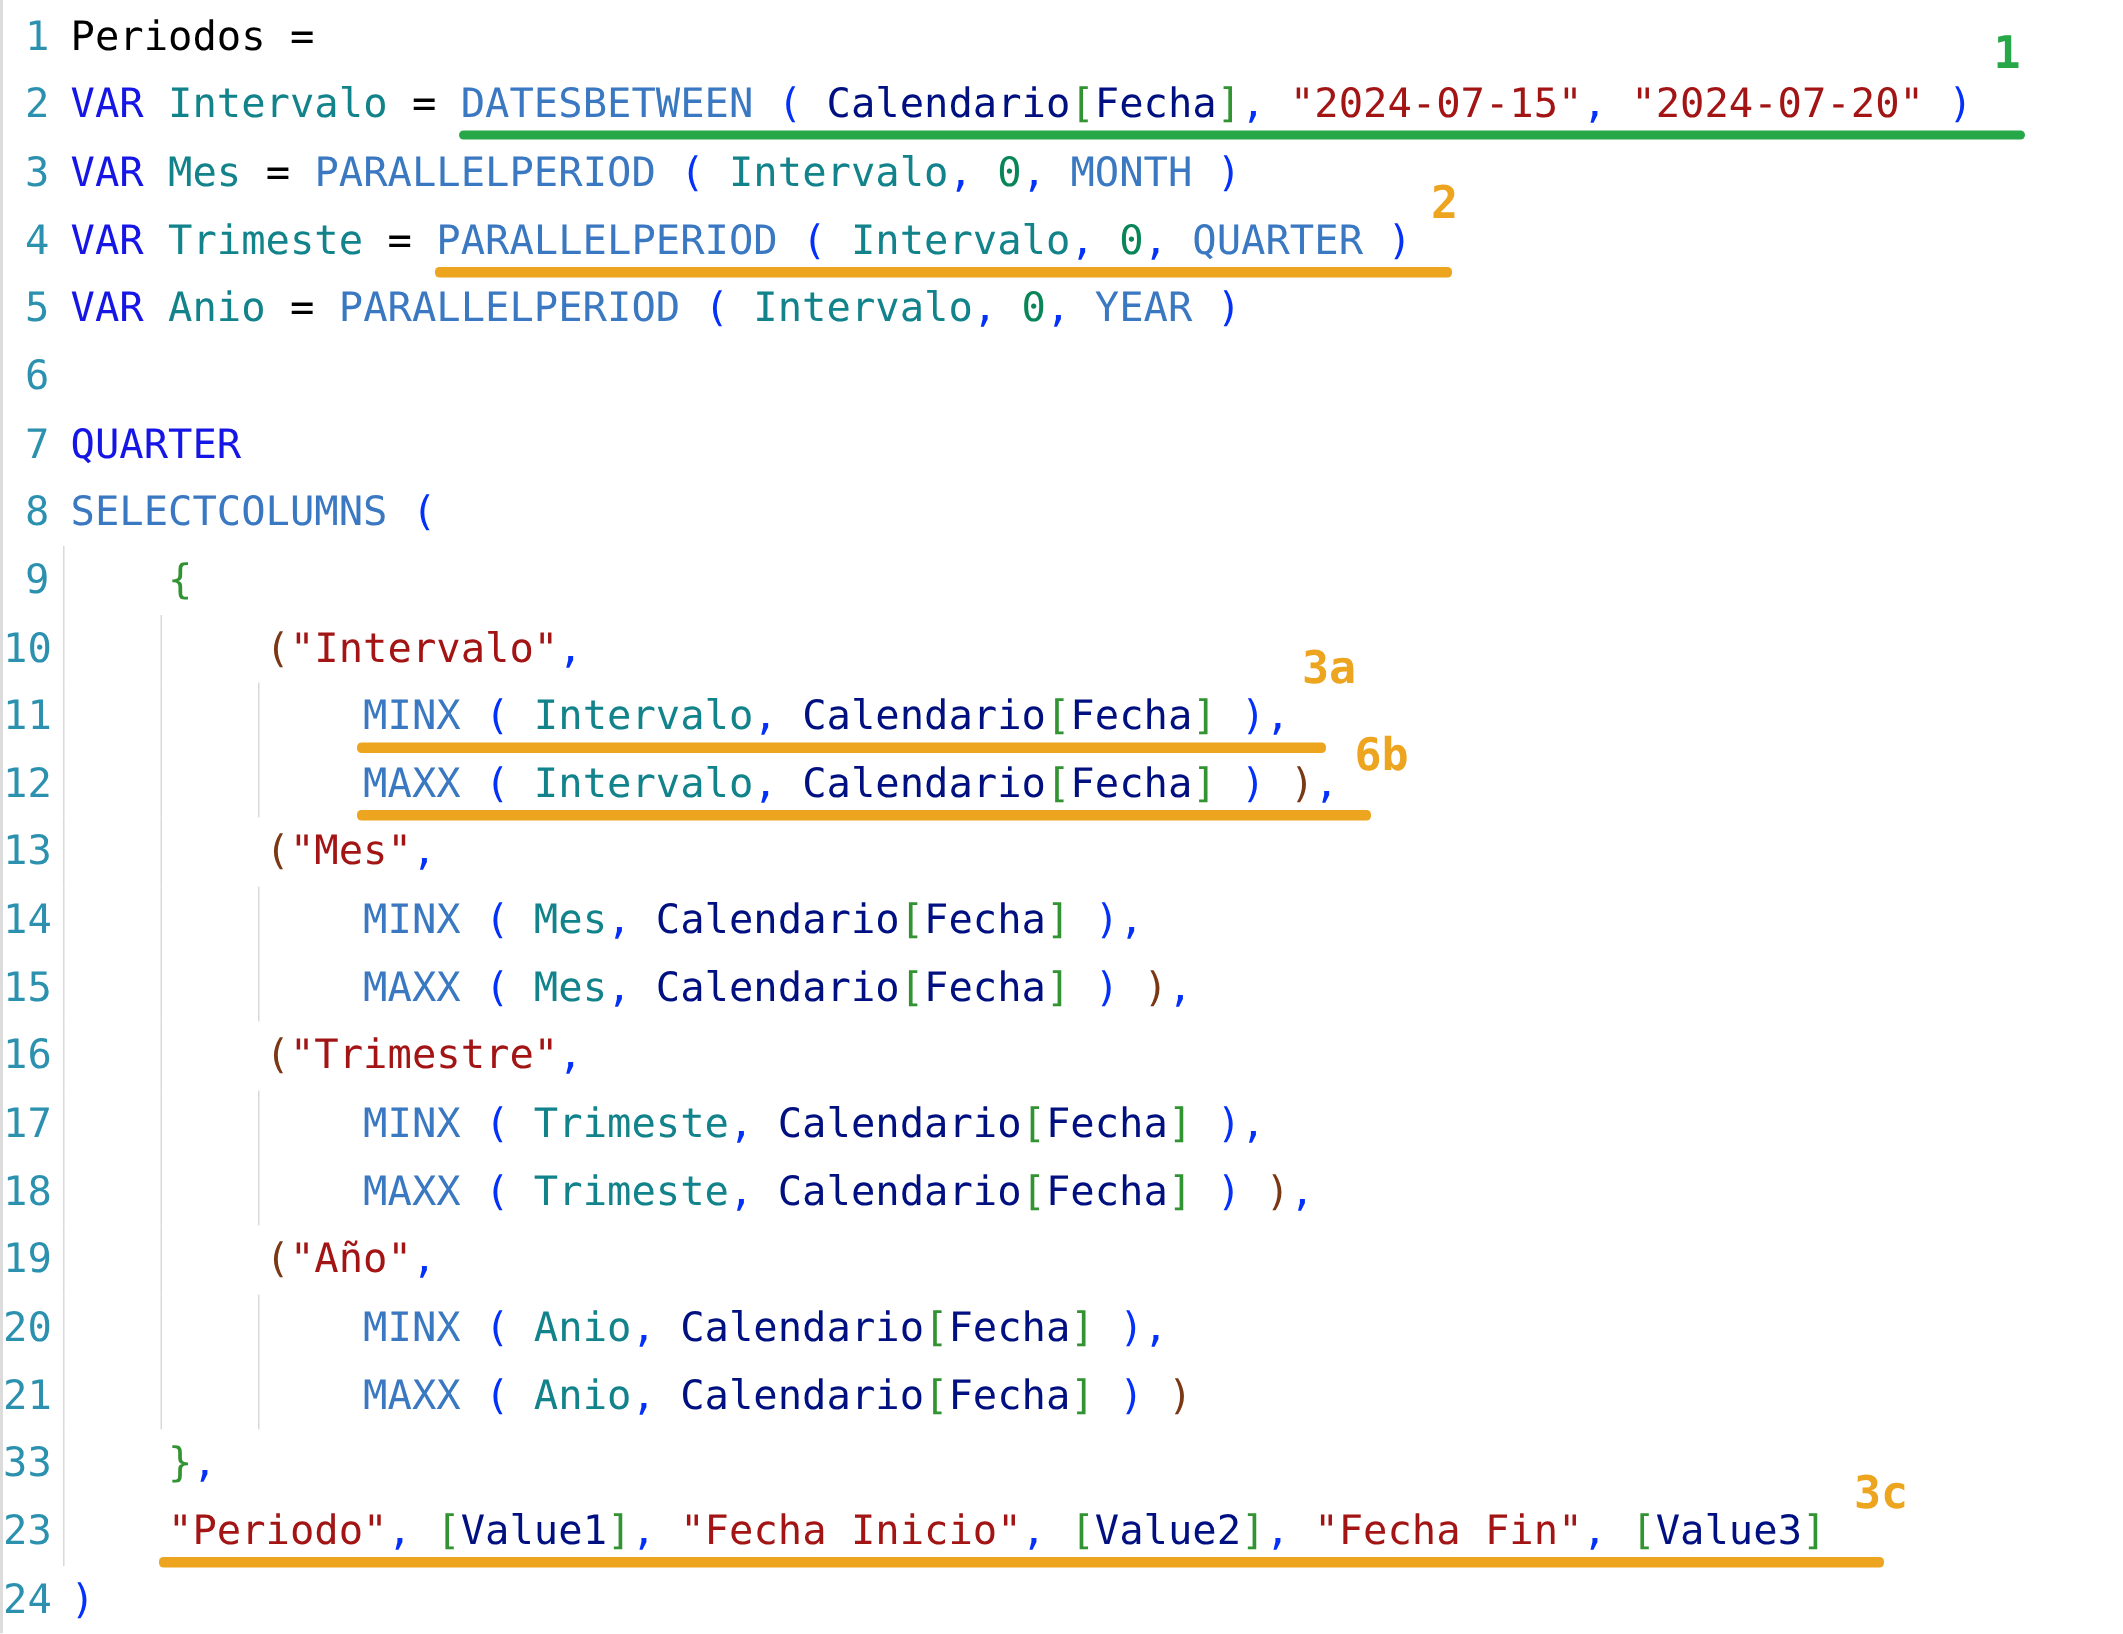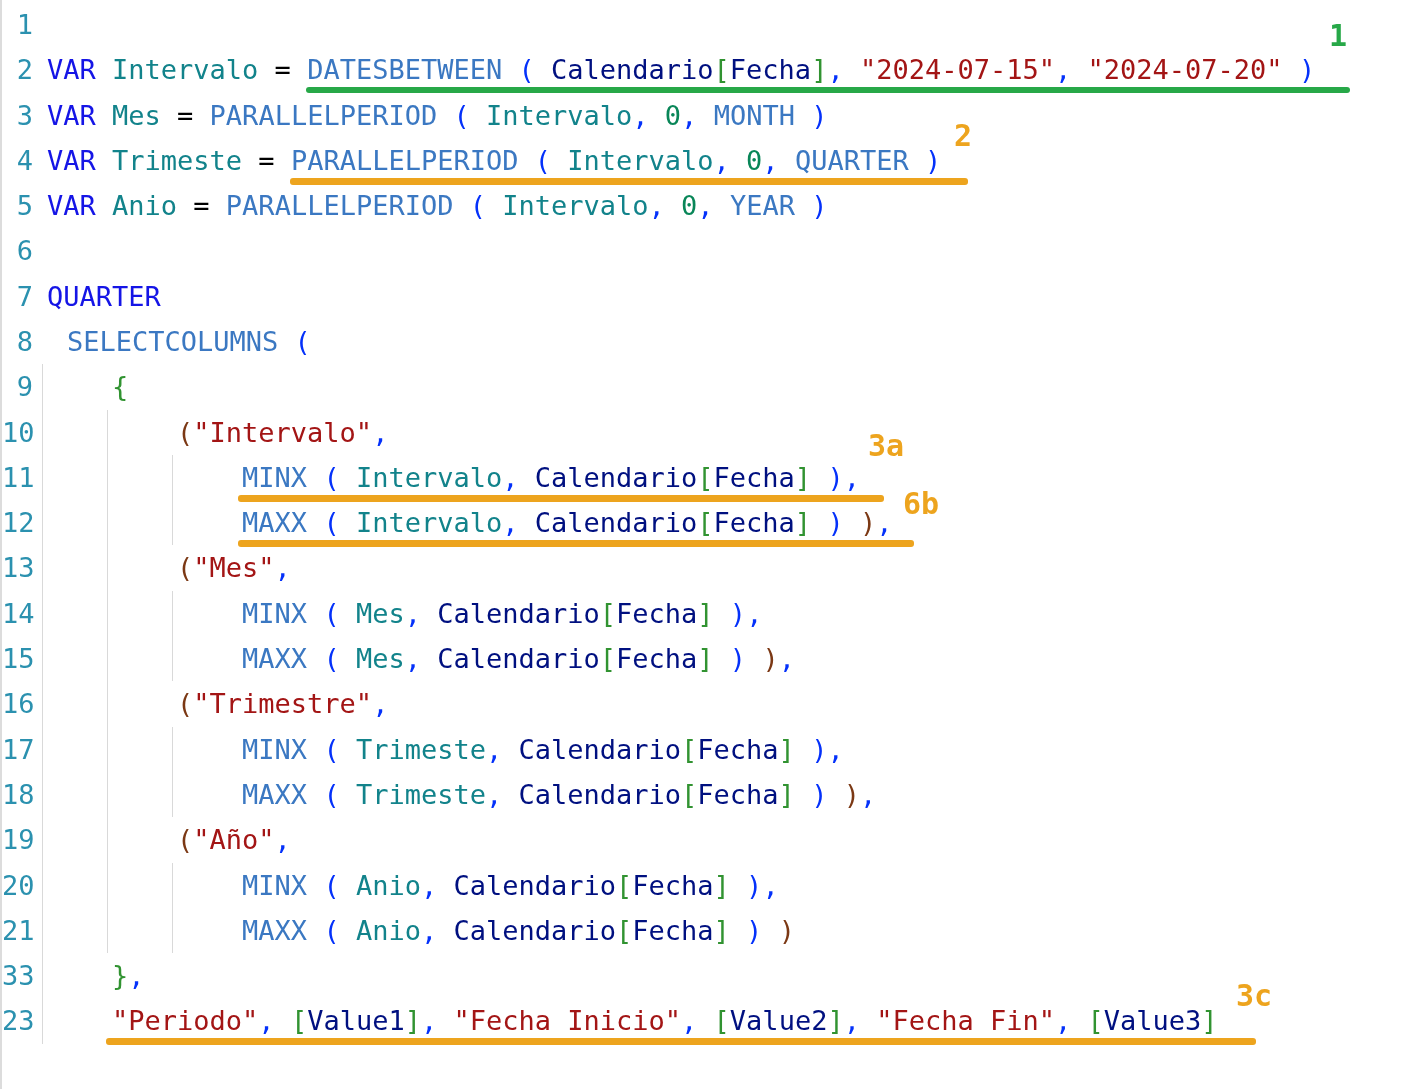--- a/index.html
+++ b/index.html
@@ -27,43 +27,44 @@
   .anno-label{
     position:absolute;
     font-family:"DejaVu Sans Mono","Liberation Mono",monospace;
     font-weight:bold;font-size:30px;line-height:1;
   }
 </style>
 </head>
 <body>
 
 <div id="editor">
-    <div class="line" style="top: 2px;"><span class="ln" style="color: rgb(43, 145, 175);">1</span></div>
+    <div class="line" style="top: 2px;"><span class="ln" style="color: rgb(43, 145, 175);">1</span><span class="code"><span style="color: rgb(0, 0, 0);">Periodos =</span></span></div>
     <div class="line" style="top: 47.29px;"><span class="ln" style="color: rgb(43, 145, 175);">2</span><span class="code"><span style="color: rgb(21, 21, 230);">VAR</span><span style="color: rgb(0, 0, 0);"> </span><span style="color: rgb(18, 131, 139);">Intervalo</span><span style="color: rgb(0, 0, 0);"> = </span><span style="color: rgb(59, 120, 194);">DATESBETWEEN</span><span style="color: rgb(0, 0, 0);"> </span><span style="color: rgb(4, 49, 250);">(</span><span style="color: rgb(0, 0, 0);"> </span><span style="color: rgb(0, 16, 128);">Calendario</span><span style="color: rgb(49, 147, 49);">[</span><span style="color: rgb(0, 16, 128);">Fecha</span><span style="color: rgb(49, 147, 49);">]</span><span style="color: rgb(4, 49, 250);">,</span><span style="color: rgb(0, 0, 0);"> </span><span style="color: rgb(163, 21, 21);">"2024-07-15"</span><span style="color: rgb(4, 49, 250);">,</span><span style="color: rgb(0, 0, 0);"> </span><span style="color: rgb(163, 21, 21);">"2024-07-20"</span><span style="color: rgb(0, 0, 0);"> </span><span style="color: rgb(4, 49, 250);">)</span></span></div>
     <div class="line" style="top: 92.58px;"><span class="ln" style="color: rgb(43, 145, 175);">3</span><span class="code"><span style="color: rgb(21, 21, 230);">VAR</span><span style="color: rgb(0, 0, 0);"> </span><span style="color: rgb(18, 131, 139);">Mes</span><span style="color: rgb(0, 0, 0);"> = </span><span style="color: rgb(59, 120, 194);">PARALLELPERIOD</span><span style="color: rgb(0, 0, 0);"> </span><span style="color: rgb(4, 49, 250);">(</span><span style="color: rgb(0, 0, 0);"> </span><span style="color: rgb(18, 131, 139);">Intervalo</span><span style="color: rgb(4, 49, 250);">,</span><span style="color: rgb(0, 0, 0);"> </span><span style="color: rgb(9, 134, 88);">0</span><span style="color: rgb(4, 49, 250);">,</span><span style="color: rgb(0, 0, 0);"> </span><span style="color: rgb(59, 120, 194);">MONTH</span><span style="color: rgb(0, 0, 0);"> </span><span style="color: rgb(4, 49, 250);">)</span></span></div>
     <div class="line" style="top: 137.87px;"><span class="ln" style="color: rgb(43, 145, 175);">4</span><span class="code"><span style="color: rgb(21, 21, 230);">VAR</span><span style="color: rgb(0, 0, 0);"> </span><span style="color: rgb(18, 131, 139);">Trimeste</span><span style="color: rgb(0, 0, 0);"> = </span><span style="color: rgb(59, 120, 194);">PARALLELPERIOD</span><span style="color: rgb(0, 0, 0);"> </span><span style="color: rgb(4, 49, 250);">(</span><span style="color: rgb(0, 0, 0);"> </span><span style="color: rgb(18, 131, 139);">Intervalo</span><span style="color: rgb(4, 49, 250);">,</span><span style="color: rgb(0, 0, 0);"> </span><span style="color: rgb(9, 134, 88);">0</span><span style="color: rgb(4, 49, 250);">,</span><span style="color: rgb(0, 0, 0);"> </span><span style="color: rgb(59, 120, 194);">QUARTER</span><span style="color: rgb(0, 0, 0);"> </span><span style="color: rgb(4, 49, 250);">)</span></span></div>
     <div class="line" style="top: 183.16px;"><span class="ln" style="color: rgb(43, 145, 175);">5</span><span class="code"><span style="color: rgb(21, 21, 230);">VAR</span><span style="color: rgb(0, 0, 0);"> </span><span style="color: rgb(18, 131, 139);">Anio</span><span style="color: rgb(0, 0, 0);"> = </span><span style="color: rgb(59, 120, 194);">PARALLELPERIOD</span><span style="color: rgb(0, 0, 0);"> </span><span style="color: rgb(4, 49, 250);">(</span><span style="color: rgb(0, 0, 0);"> </span><span style="color: rgb(18, 131, 139);">Intervalo</span><span style="color: rgb(4, 49, 250);">,</span><span style="color: rgb(0, 0, 0);"> </span><span style="color: rgb(9, 134, 88);">0</span><span style="color: rgb(4, 49, 250);">,</span><span style="color: rgb(0, 0, 0);"> </span><span style="color: rgb(59, 120, 194);">YEAR</span><span style="color: rgb(0, 0, 0);"> </span><span style="color: rgb(4, 49, 250);">)</span></span></div>
     <div class="line" style="top: 228.45px;"><span class="ln" style="color: rgb(43, 145, 175);">6</span><span class="code"></span></div>
     <div class="line" style="top: 273.74px;"><span class="ln" style="color: rgb(43, 145, 175);">7</span><span class="code"><span style="color: rgb(21, 21, 230);">QUARTER</span></span></div>
-    <div class="line" style="top: 319.03px;"><span class="ln" style="color: rgb(43, 145, 175);">8</span><span class="code"><span style="color: rgb(59, 120, 194); margin-left: 20px;">SELECTCOLUMNS</span><span style="color: rgb(0, 0, 0);"> </span><span style="color: rgb(4, 49, 250);">(</span></span></div>
+    <div class="line" style="top: 319.03px;"><span class="ln" style="color: rgb(43, 145, 175);">8</span><span class="code"><span style="color: rgb(59, 120, 194);">SELECTCOLUMNS</span><span style="color: rgb(0, 0, 0);"> </span><span style="color: rgb(4, 49, 250);">(</span></span></div>
     <div class="line" style="top: 364.32px;"><span class="ln" style="color: rgb(43, 145, 175);">9</span><span class="guide" style="left: 40px; background: rgb(217, 217, 217);"></span><span class="code"><span style="color: rgb(0, 0, 0);">    </span><span style="color: rgb(49, 147, 49);">{</span></span></div>
     <div class="line" style="top: 409.61px;"><span class="ln" style="color: rgb(43, 145, 175);">10</span><span class="guide" style="left: 40px; background: rgb(217, 217, 217);"></span><span class="guide" style="left: 104.8px; background: rgb(217, 217, 217);"></span><span class="code"><span style="color: rgb(0, 0, 0);">        </span><span style="color: rgb(123, 56, 20);">(</span><span style="color: rgb(163, 21, 21);">"Intervalo"</span><span style="color: rgb(4, 49, 250);">,</span></span></div>
     <div class="line" style="top: 454.9px;"><span class="ln" style="color: rgb(43, 145, 175);">11</span><span class="guide" style="left: 40px; background: rgb(217, 217, 217);"></span><span class="guide" style="left: 104.8px; background: rgb(217, 217, 217);"></span><span class="guide" style="left: 169.6px; background: rgb(217, 217, 217);"></span><span class="code"><span style="color: rgb(0, 0, 0);">            </span><span style="color: rgb(59, 120, 194);">MINX</span><span style="color: rgb(0, 0, 0);"> </span><span style="color: rgb(4, 49, 250);">(</span><span style="color: rgb(0, 0, 0);"> </span><span style="color: rgb(18, 131, 139);">Intervalo</span><span style="color: rgb(4, 49, 250);">,</span><span style="color: rgb(0, 0, 0);"> </span><span style="color: rgb(0, 16, 128);">Calendario</span><span style="color: rgb(49, 147, 49);">[</span><span style="color: rgb(0, 16, 128);">Fecha</span><span style="color: rgb(49, 147, 49);">]</span><span style="color: rgb(0, 0, 0);"> </span><span style="color: rgb(4, 49, 250);">)</span><span style="color: rgb(4, 49, 250);">,</span></span></div>
     <div class="line" style="top: 500.19px;"><span class="ln" style="color: rgb(43, 145, 175);">12</span><span class="guide" style="left: 40px; background: rgb(217, 217, 217);"></span><span class="guide" style="left: 104.8px; background: rgb(217, 217, 217);"></span><span class="guide" style="left: 169.6px; background: rgb(217, 217, 217);"></span><span class="code"><span style="color: rgb(0, 0, 0);">            </span><span style="color: rgb(59, 120, 194);">MAXX</span><span style="color: rgb(0, 0, 0);"> </span><span style="color: rgb(4, 49, 250);">(</span><span style="color: rgb(0, 0, 0);"> </span><span style="color: rgb(18, 131, 139);">Intervalo</span><span style="color: rgb(4, 49, 250);">,</span><span style="color: rgb(0, 0, 0);"> </span><span style="color: rgb(0, 16, 128);">Calendario</span><span style="color: rgb(49, 147, 49);">[</span><span style="color: rgb(0, 16, 128);">Fecha</span><span style="color: rgb(49, 147, 49);">]</span><span style="color: rgb(0, 0, 0);"> </span><span style="color: rgb(4, 49, 250);">)</span><span style="color: rgb(0, 0, 0);"> </span><span style="color: rgb(123, 56, 20);">)</span><span style="color: rgb(4, 49, 250);">,</span></span></div>
     <div class="line" style="top: 545.48px;"><span class="ln" style="color: rgb(43, 145, 175);">13</span><span class="guide" style="left: 40px; background: rgb(217, 217, 217);"></span><span class="guide" style="left: 104.8px; background: rgb(217, 217, 217);"></span><span class="code"><span style="color: rgb(0, 0, 0);">        </span><span style="color: rgb(123, 56, 20);">(</span><span style="color: rgb(163, 21, 21);">"Mes"</span><span style="color: rgb(4, 49, 250);">,</span></span></div>
     <div class="line" style="top: 590.77px;"><span class="ln" style="color: rgb(43, 145, 175);">14</span><span class="guide" style="left: 40px; background: rgb(217, 217, 217);"></span><span class="guide" style="left: 104.8px; background: rgb(217, 217, 217);"></span><span class="guide" style="left: 169.6px; background: rgb(217, 217, 217);"></span><span class="code"><span style="color: rgb(0, 0, 0);">            </span><span style="color: rgb(59, 120, 194);">MINX</span><span style="color: rgb(0, 0, 0);"> </span><span style="color: rgb(4, 49, 250);">(</span><span style="color: rgb(0, 0, 0);"> </span><span style="color: rgb(18, 131, 139);">Mes</span><span style="color: rgb(4, 49, 250);">,</span><span style="color: rgb(0, 0, 0);"> </span><span style="color: rgb(0, 16, 128);">Calendario</span><span style="color: rgb(49, 147, 49);">[</span><span style="color: rgb(0, 16, 128);">Fecha</span><span style="color: rgb(49, 147, 49);">]</span><span style="color: rgb(0, 0, 0);"> </span><span style="color: rgb(4, 49, 250);">)</span><span style="color: rgb(4, 49, 250);">,</span></span></div>
     <div class="line" style="top: 636.06px;"><span class="ln" style="color: rgb(43, 145, 175);">15</span><span class="guide" style="left: 40px; background: rgb(217, 217, 217);"></span><span class="guide" style="left: 104.8px; background: rgb(217, 217, 217);"></span><span class="guide" style="left: 169.6px; background: rgb(217, 217, 217);"></span><span class="code"><span style="color: rgb(0, 0, 0);">            </span><span style="color: rgb(59, 120, 194);">MAXX</span><span style="color: rgb(0, 0, 0);"> </span><span style="color: rgb(4, 49, 250);">(</span><span style="color: rgb(0, 0, 0);"> </span><span style="color: rgb(18, 131, 139);">Mes</span><span style="color: rgb(4, 49, 250);">,</span><span style="color: rgb(0, 0, 0);"> </span><span style="color: rgb(0, 16, 128);">Calendario</span><span style="color: rgb(49, 147, 49);">[</span><span style="color: rgb(0, 16, 128);">Fecha</span><span style="color: rgb(49, 147, 49);">]</span><span style="color: rgb(0, 0, 0);"> </span><span style="color: rgb(4, 49, 250);">)</span><span style="color: rgb(0, 0, 0);"> </span><span style="color: rgb(123, 56, 20);">)</span><span style="color: rgb(4, 49, 250);">,</span></span></div>
     <div class="line" style="top: 681.35px;"><span class="ln" style="color: rgb(43, 145, 175);">16</span><span class="guide" style="left: 40px; background: rgb(217, 217, 217);"></span><span class="guide" style="left: 104.8px; background: rgb(217, 217, 217);"></span><span class="code"><span style="color: rgb(0, 0, 0);">        </span><span style="color: rgb(123, 56, 20);">(</span><span style="color: rgb(163, 21, 21);">"Trimestre"</span><span style="color: rgb(4, 49, 250);">,</span></span></div>
     <div class="line" style="top: 726.64px;"><span class="ln" style="color: rgb(43, 145, 175);">17</span><span class="guide" style="left: 40px; background: rgb(217, 217, 217);"></span><span class="guide" style="left: 104.8px; background: rgb(217, 217, 217);"></span><span class="guide" style="left: 169.6px; background: rgb(217, 217, 217);"></span><span class="code"><span style="color: rgb(0, 0, 0);">            </span><span style="color: rgb(59, 120, 194);">MINX</span><span style="color: rgb(0, 0, 0);"> </span><span style="color: rgb(4, 49, 250);">(</span><span style="color: rgb(0, 0, 0);"> </span><span style="color: rgb(18, 131, 139);">Trimeste</span><span style="color: rgb(4, 49, 250);">,</span><span style="color: rgb(0, 0, 0);"> </span><span style="color: rgb(0, 16, 128);">Calendario</span><span style="color: rgb(49, 147, 49);">[</span><span style="color: rgb(0, 16, 128);">Fecha</span><span style="color: rgb(49, 147, 49);">]</span><span style="color: rgb(0, 0, 0);"> </span><span style="color: rgb(4, 49, 250);">)</span><span style="color: rgb(4, 49, 250);">,</span></span></div>
     <div class="line" style="top: 771.93px;"><span class="ln" style="color: rgb(43, 145, 175);">18</span><span class="guide" style="left: 40px; background: rgb(217, 217, 217);"></span><span class="guide" style="left: 104.8px; background: rgb(217, 217, 217);"></span><span class="guide" style="left: 169.6px; background: rgb(217, 217, 217);"></span><span class="code"><span style="color: rgb(0, 0, 0);">            </span><span style="color: rgb(59, 120, 194);">MAXX</span><span style="color: rgb(0, 0, 0);"> </span><span style="color: rgb(4, 49, 250);">(</span><span style="color: rgb(0, 0, 0);"> </span><span style="color: rgb(18, 131, 139);">Trimeste</span><span style="color: rgb(4, 49, 250);">,</span><span style="color: rgb(0, 0, 0);"> </span><span style="color: rgb(0, 16, 128);">Calendario</span><span style="color: rgb(49, 147, 49);">[</span><span style="color: rgb(0, 16, 128);">Fecha</span><span style="color: rgb(49, 147, 49);">]</span><span style="color: rgb(0, 0, 0);"> </span><span style="color: rgb(4, 49, 250);">)</span><span style="color: rgb(0, 0, 0);"> </span><span style="color: rgb(123, 56, 20);">)</span><span style="color: rgb(4, 49, 250);">,</span></span></div>
     <div class="line" style="top: 817.22px;"><span class="ln" style="color: rgb(43, 145, 175);">19</span><span class="guide" style="left: 40px; background: rgb(217, 217, 217);"></span><span class="guide" style="left: 104.8px; background: rgb(217, 217, 217);"></span><span class="code"><span style="color: rgb(0, 0, 0);">        </span><span style="color: rgb(123, 56, 20);">(</span><span style="color: rgb(163, 21, 21);">"Año"</span><span style="color: rgb(4, 49, 250);">,</span></span></div>
     <div class="line" style="top: 862.51px;"><span class="ln" style="color: rgb(43, 145, 175);">20</span><span class="guide" style="left: 40px; background: rgb(217, 217, 217);"></span><span class="guide" style="left: 104.8px; background: rgb(217, 217, 217);"></span><span class="guide" style="left: 169.6px; background: rgb(217, 217, 217);"></span><span class="code"><span style="color: rgb(0, 0, 0);">            </span><span style="color: rgb(59, 120, 194);">MINX</span><span style="color: rgb(0, 0, 0);"> </span><span style="color: rgb(4, 49, 250);">(</span><span style="color: rgb(0, 0, 0);"> </span><span style="color: rgb(18, 131, 139);">Anio</span><span style="color: rgb(4, 49, 250);">,</span><span style="color: rgb(0, 0, 0);"> </span><span style="color: rgb(0, 16, 128);">Calendario</span><span style="color: rgb(49, 147, 49);">[</span><span style="color: rgb(0, 16, 128);">Fecha</span><span style="color: rgb(49, 147, 49);">]</span><span style="color: rgb(0, 0, 0);"> </span><span style="color: rgb(4, 49, 250);">)</span><span style="color: rgb(4, 49, 250);">,</span></span></div>
     <div class="line" style="top: 907.8px;"><span class="ln" style="color: rgb(43, 145, 175);">21</span><span class="guide" style="left: 40px; background: rgb(217, 217, 217);"></span><span class="guide" style="left: 104.8px; background: rgb(217, 217, 217);"></span><span class="guide" style="left: 169.6px; background: rgb(217, 217, 217);"></span><span class="code"><span style="color: rgb(0, 0, 0);">            </span><span style="color: rgb(59, 120, 194);">MAXX</span><span style="color: rgb(0, 0, 0);"> </span><span style="color: rgb(4, 49, 250);">(</span><span style="color: rgb(0, 0, 0);"> </span><span style="color: rgb(18, 131, 139);">Anio</span><span style="color: rgb(4, 49, 250);">,</span><span style="color: rgb(0, 0, 0);"> </span><span style="color: rgb(0, 16, 128);">Calendario</span><span style="color: rgb(49, 147, 49);">[</span><span style="color: rgb(0, 16, 128);">Fecha</span><span style="color: rgb(49, 147, 49);">]</span><span style="color: rgb(0, 0, 0);"> </span><span style="color: rgb(4, 49, 250);">)</span><span style="color: rgb(0, 0, 0);"> </span><span style="color: rgb(123, 56, 20);">)</span></span></div>
     <div class="line" style="top: 953.09px;"><span class="ln" style="color: rgb(43, 145, 175);">33</span><span class="guide" style="left: 40px; background: rgb(217, 217, 217);"></span><span class="code"><span style="color: rgb(0, 0, 0);">    </span><span style="color: rgb(49, 147, 49);">}</span><span style="color: rgb(4, 49, 250);">,</span></span></div>
     <div class="line" style="top: 998.38px;"><span class="ln" style="color: rgb(43, 145, 175);">23</span><span class="guide" style="left: 40px; background: rgb(217, 217, 217);"></span><span class="code"><span style="color: rgb(0, 0, 0);">    </span><span style="color: rgb(163, 21, 21);">"Periodo"</span><span style="color: rgb(4, 49, 250);">,</span><span style="color: rgb(0, 0, 0);"> </span><span style="color: rgb(49, 147, 49);">[</span><span style="color: rgb(0, 16, 128);">Value1</span><span style="color: rgb(49, 147, 49);">]</span><span style="color: rgb(4, 49, 250);">,</span><span style="color: rgb(0, 0, 0);"> </span><span style="color: rgb(163, 21, 21);">"Fecha Inicio"</span><span style="color: rgb(4, 49, 250);">,</span><span style="color: rgb(0, 0, 0);"> </span><span style="color: rgb(49, 147, 49);">[</span><span style="color: rgb(0, 16, 128);">Value2</span><span style="color: rgb(49, 147, 49);">]</span><span style="color: rgb(4, 49, 250);">,</span><span style="color: rgb(0, 0, 0);"> </span><span style="color: rgb(163, 21, 21);">"Fecha Fin"</span><span style="color: rgb(4, 49, 250);">,</span><span style="color: rgb(0, 0, 0);"> </span><span style="color: rgb(49, 147, 49);">[</span><span style="color: rgb(0, 16, 128);">Value3</span><span style="color: rgb(49, 147, 49);">]</span></span></div>
+    <div class="line" style="top: 1043.67px;"><span class="ln" style="color: rgb(43, 145, 175);">24</span><span class="code"><span style="color: rgb(4, 49, 250);">)</span></span></div>
     <div class="underline" style="left: 304px; top: 87.29px; width: 1044px; height: 6px; background: rgb(39, 168, 72);"></div>
     <div class="underline" style="left: 288px; top: 177.87px; width: 678px; height: 7px; background: rgb(237, 164, 30);"></div>
     <div class="underline" style="left: 236px; top: 494.9px; width: 646px; height: 7px; background: rgb(237, 164, 30);"></div>
     <div class="underline" style="left: 236px; top: 540.19px; width: 676px; height: 7px; background: rgb(237, 164, 30);"></div>
     <div class="underline" style="left: 104px; top: 1038.38px; width: 1150px; height: 7px; background: rgb(237, 164, 30);"></div>
     <div class="anno-label" style="left: 1327px; top: 21px; color: rgb(39, 168, 72);">1</div>
     <div class="anno-label" style="left: 952px; top: 121px; color: rgb(237, 164, 30);">2</div>
     <div class="anno-label" style="left: 866px; top: 431px; color: rgb(237, 164, 30);">3a</div>
     <div class="anno-label" style="left: 901px; top: 489px; color: rgb(237, 164, 30);">6b</div>
     <div class="anno-label" style="left: 1234px; top: 981px; color: rgb(237, 164, 30);">3c</div>

